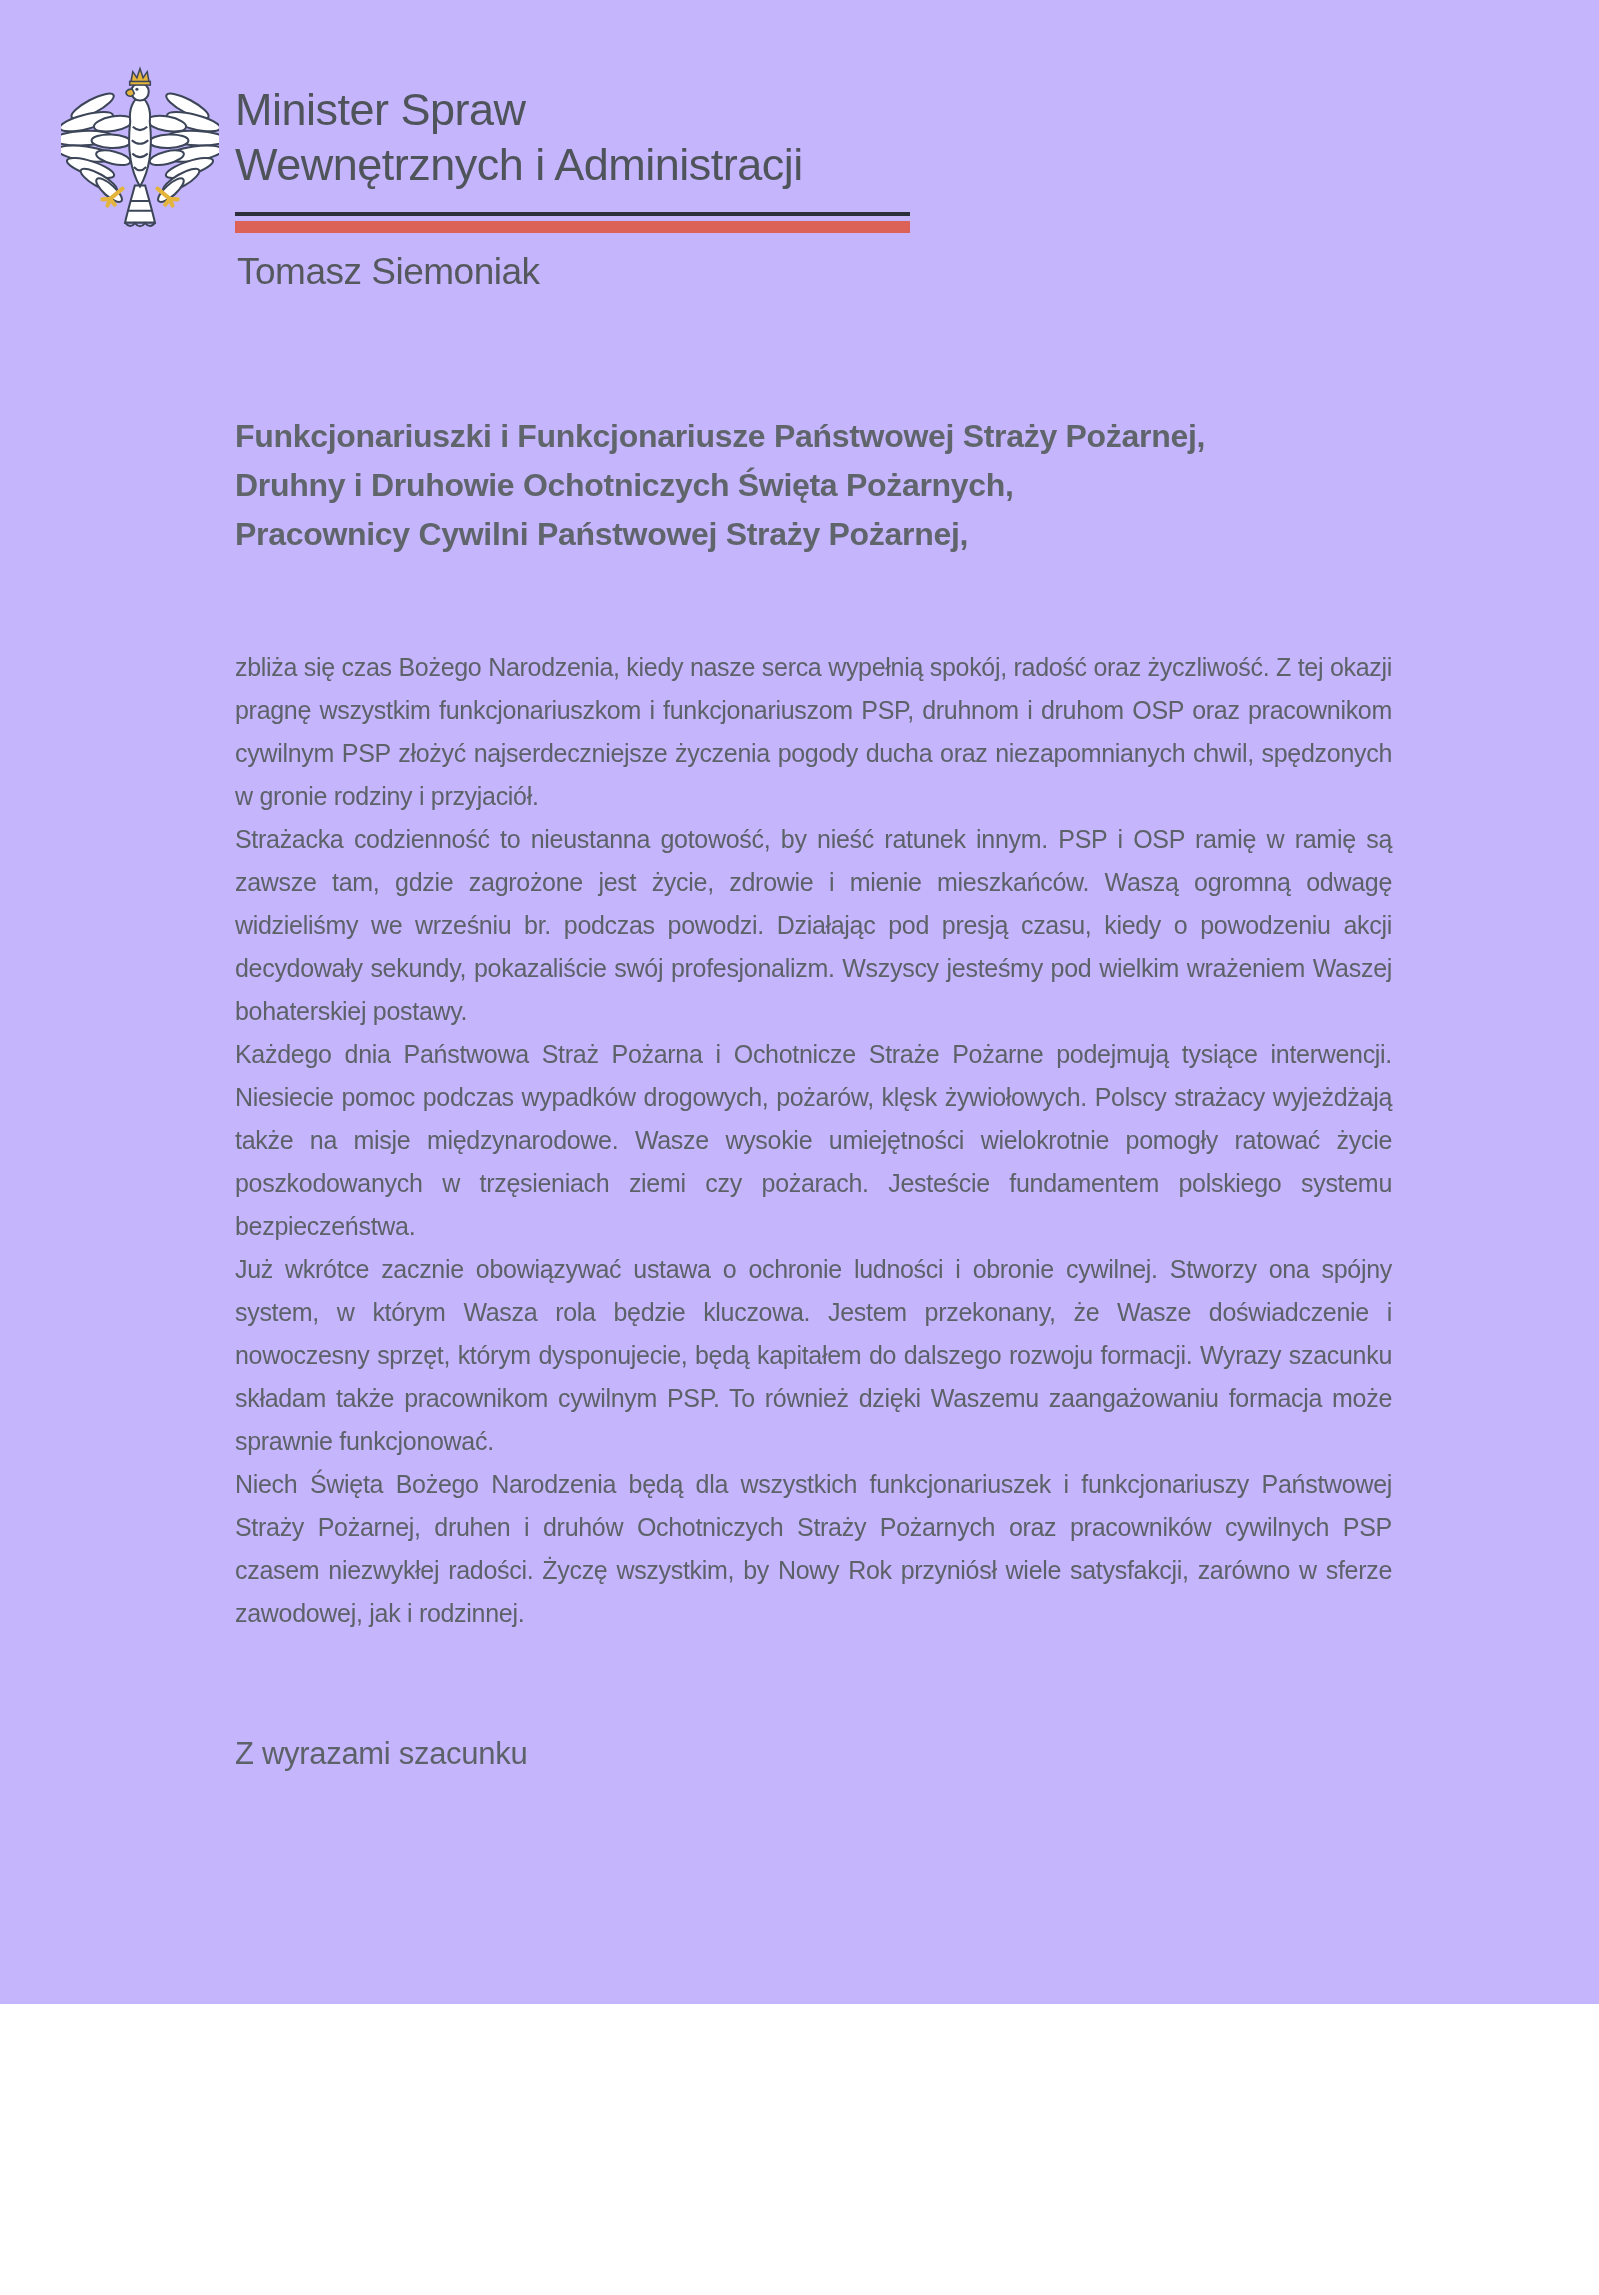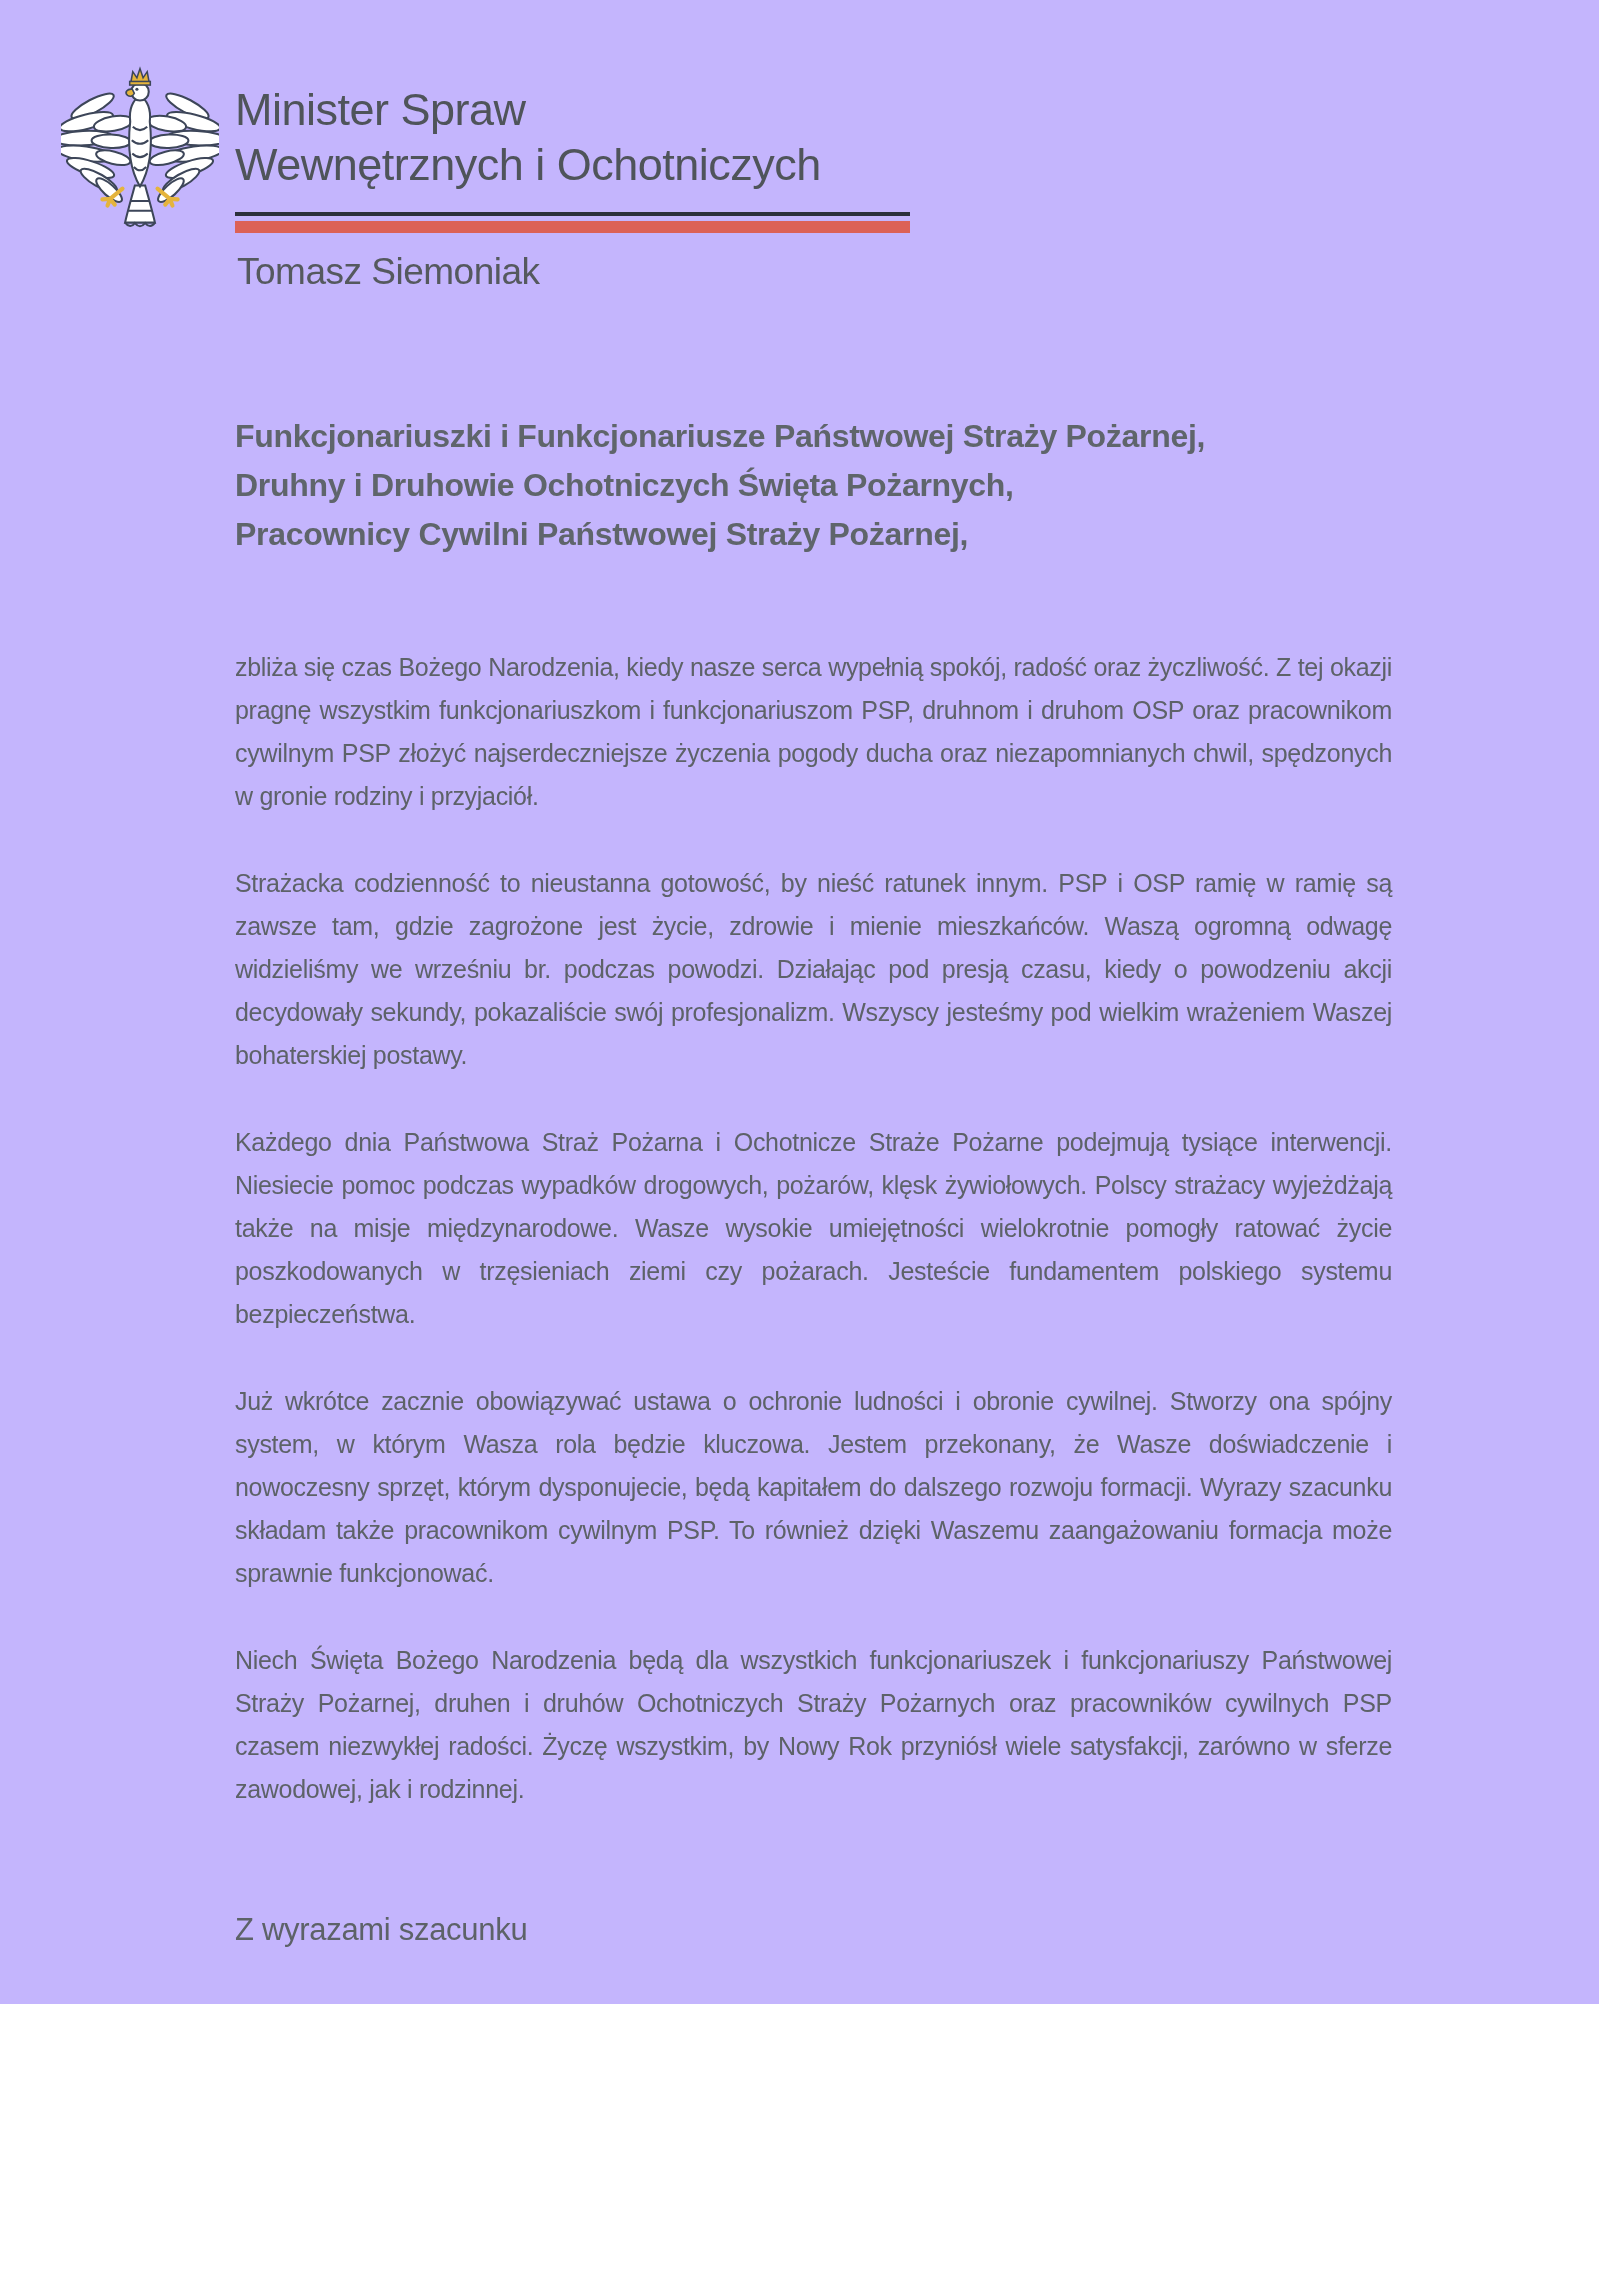--- a/index.html
+++ b/index.html
@@ -30,21 +30,21 @@
   .column{position:absolute;left:235px;top:412px;width:1157px;color:#5d6268;}
   .salutation{
     font-weight:bold;font-size:32px;line-height:49px;color:#5f656b;
     letter-spacing:-0.3px;
   }
   .para{
     margin:0;font-size:25px;line-height:43px;text-align:justify;
     letter-spacing:-0.3px;
   }
   .para.first{margin-top:87px;}
-  .para + .para{margin-top:44px;}
+  .para + .para{}
   .closing{margin-top:101px;font-size:31px;letter-spacing:-0.3px;}
   .signature{position:absolute;left:232px;top:2142px;width:367px;height:151px;}
 </style>
 </head>
 <body>
 
 <div class="page">
 
   <svg class="emblem" viewBox="0 0 300 330" xmlns="http://www.w3.org/2000/svg" aria-hidden="true">
     <defs>
@@ -83,21 +83,21 @@
     <circle cx="150" cy="50" r="17" stroke="#3d4659" stroke-width="4" fill="#ffffff"></circle>
     <path d="M135,45 C125,44 119,51 126,57 C131,61 137,58 139,53 Z" fill="#e5b43c" stroke="#3d4659" stroke-width="3"></path>
     <circle cx="144" cy="45" r="3" fill="#3d4659"></circle>
 
     <path d="M132,33 L136,11 L144,23 L150,5 L156,23 L164,11 L168,33 Z" fill="#e5b43c" stroke="#3d4659" stroke-width="3"></path>
     <rect x="130" y="30" width="40" height="7" fill="#e5b43c" stroke="#3d4659" stroke-width="3"></rect>
   </svg>
 
   <div class="ministry">
     <div>Minister Spraw</div>
-    <div>Wewnętrznych i Ochotniczych</div>
+    <div>Wewnętrznych i Administracji</div>
   </div>
 
   <div class="divider">
     <div class="navy"></div>
     <div class="red"></div>
   </div>
 
   <div class="signer">Tomasz Siemoniak</div>
 
   <div class="column">

